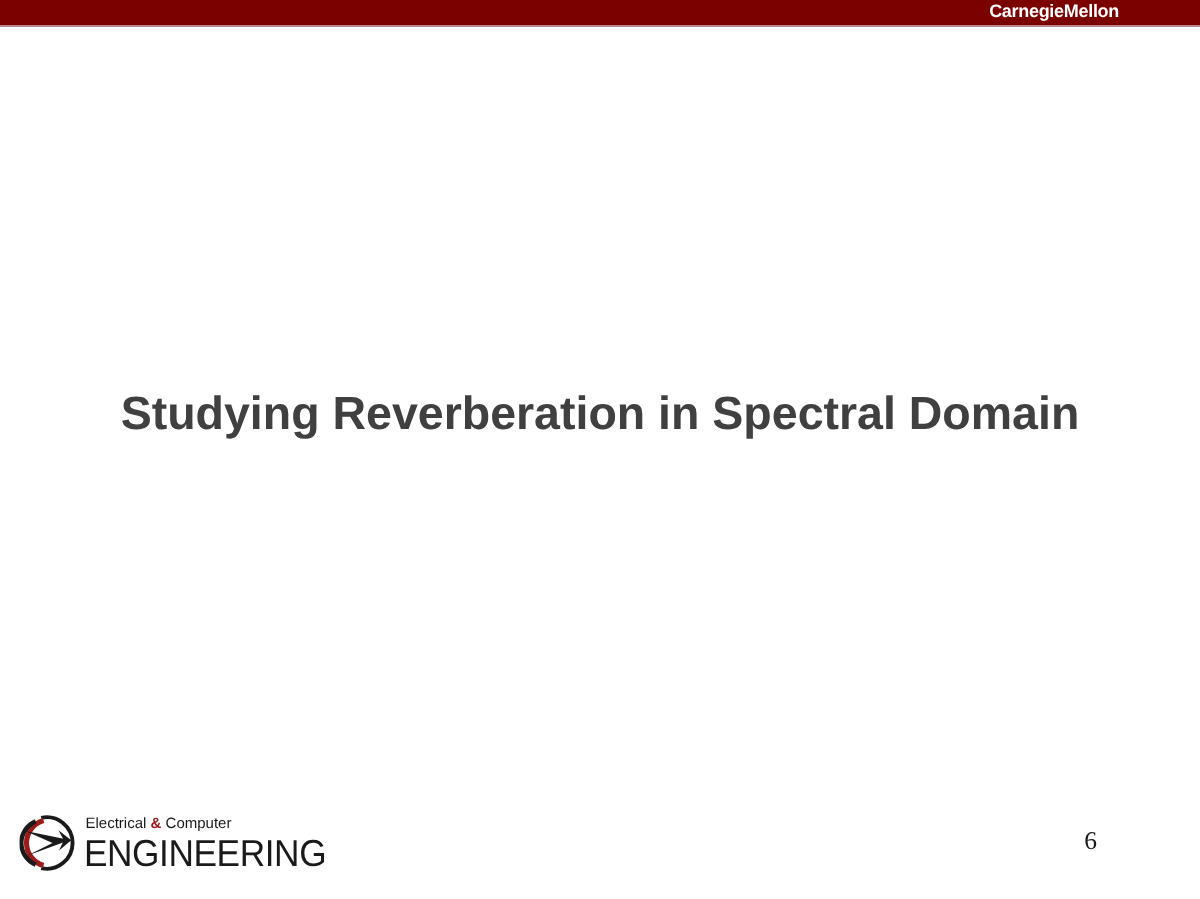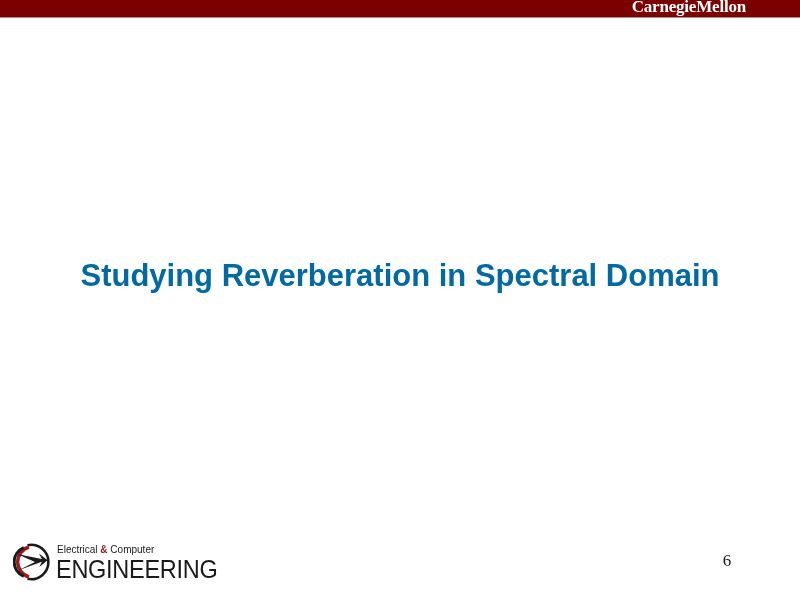--- a/index.html
+++ b/index.html
@@ -36,38 +36,38 @@
     height: 1px;
     background: #b38f8f;
   }
   .cmu-wordmark {
     position: absolute;
     right: 54px;
     top: 0px;
     height: 14px;
     line-height: 14px;
     color: #ffffff;
-    font-family: Liberation Serif, serif;
+    font-family: Liberation Sans, sans-serif;
     font-weight: bold;
-    font-size: 17px;
+    font-size: 12px;
     letter-spacing: -0.2px;
     white-space: nowrap;
   }
 
   
   .title-block {
     position: absolute;
     left: 0;
     top: 256px;
     width: 800px;
     text-align: center;
   }
   .slide-title {
     display: inline-block;
-    color: #0369a1;
+    color: #404040;
     font-family: "Liberation Sans", sans-serif;
     font-weight: bold;
     font-size: 31px;
     line-height: 40px;
     letter-spacing: 0px;
     white-space: nowrap;
   }
 
   
   .ece-logo {

